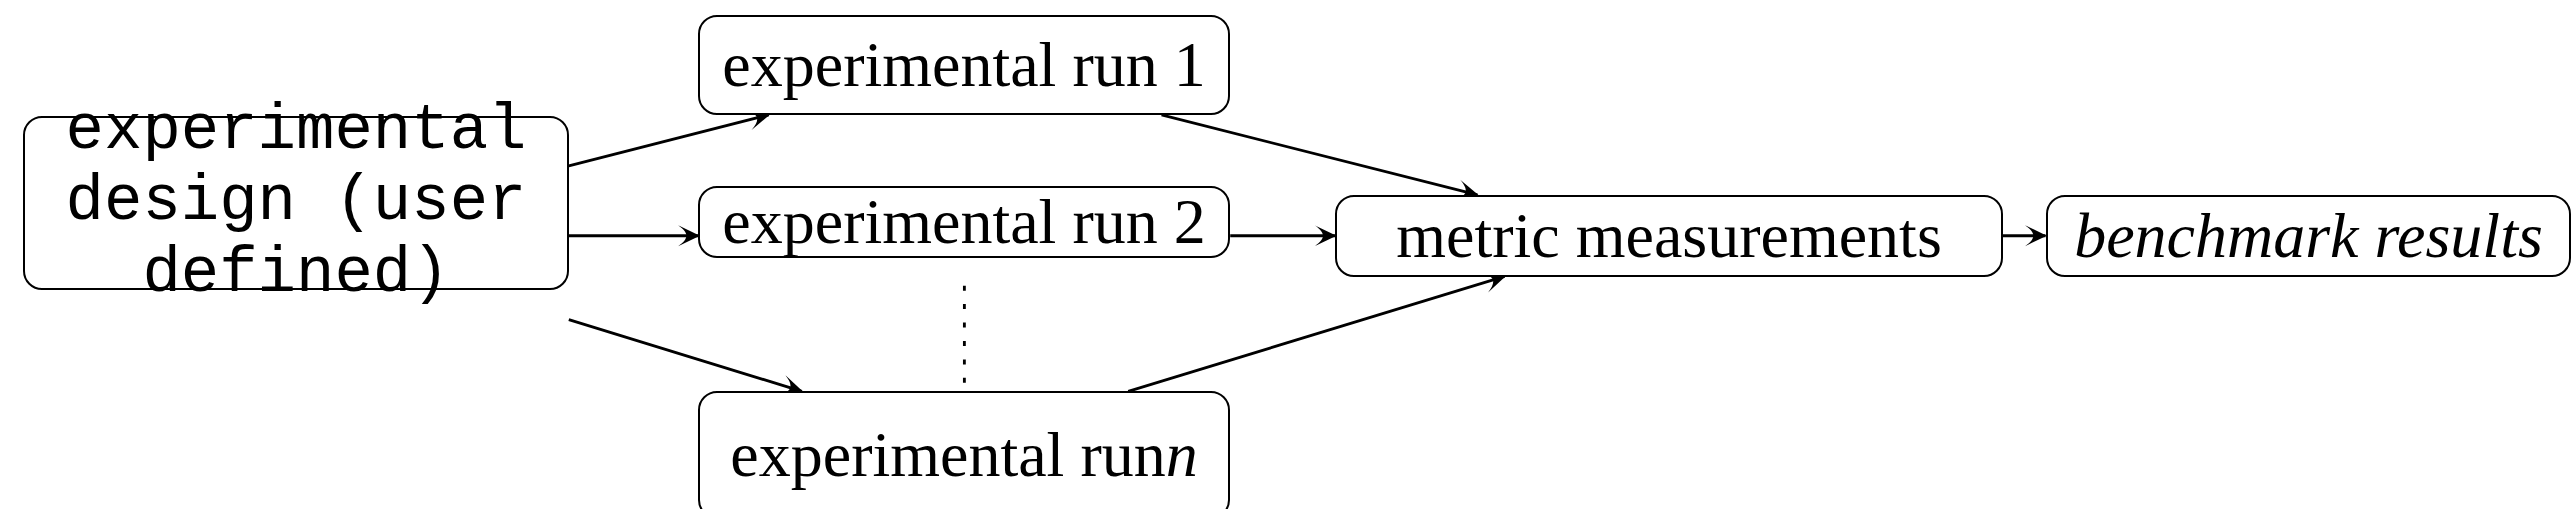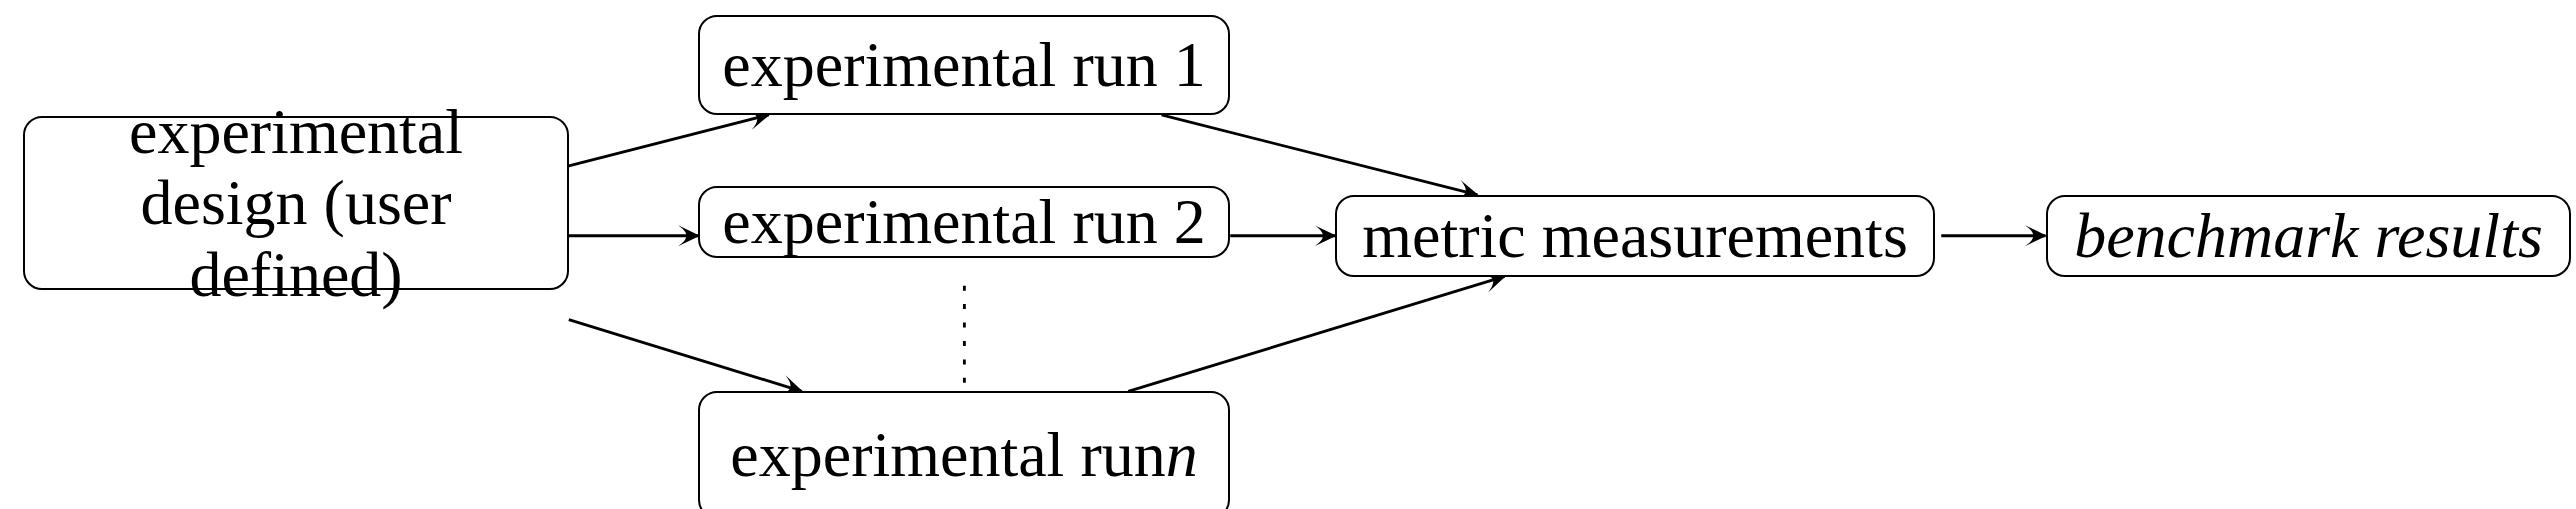--- a/index.html
+++ b/index.html
@@ -33,25 +33,25 @@
     display: flex;
     align-items: center;
     justify-content: center;
     text-align: center;
     font-size: 64px;
     line-height: 1.12;
     white-space: pre-line;
   }
   .node i { font-style: italic; }
   
-  .node-design    { left: 23px;   top: 116px; width: 546px; height: 174px; }
+  .node-design    { left: 23px;   top: 116px; width: 546px; height: 174px; font-family: Liberation Mono, monospace; }
   .node-run1      { left: 698px;  top: 15px;  width: 532px; height: 100px; }
   .node-run2      { left: 698px;  top: 186px; width: 532px; height: 72px; }
   .node-runn      { left: 698px;  top: 391px; width: 532px; height: 128px; }
-  .node-metric    { left: 1335px; top: 195px; width: 600px; height: 82px; }
+  .node-metric    { left: 1335px; top: 195px; width: 668px; height: 82px; }
   .node-benchmark { left: 2046px; top: 195px; width: 525px; height: 82px; font-style: italic; }
 </style>
 </head>
 <body>
 
 <div class="diagram">
 
   <svg class="edges" id="edges-svg" viewBox="0 0 3633 718" xmlns="http://www.w3.org/2000/svg">
     <defs>
       <marker id="arrowhead" viewBox="0 0 10 10" refX="9" refY="5" markerWidth="8" markerHeight="8" orient="auto-start-reverse" markerUnits="strokeWidth">

